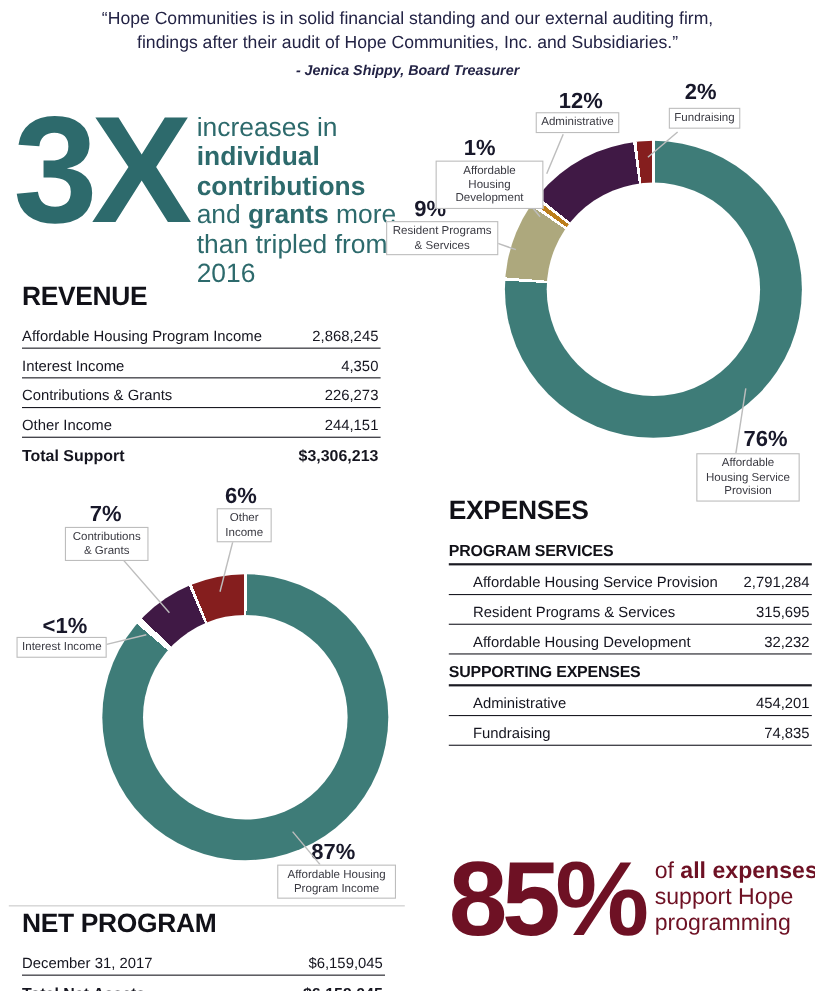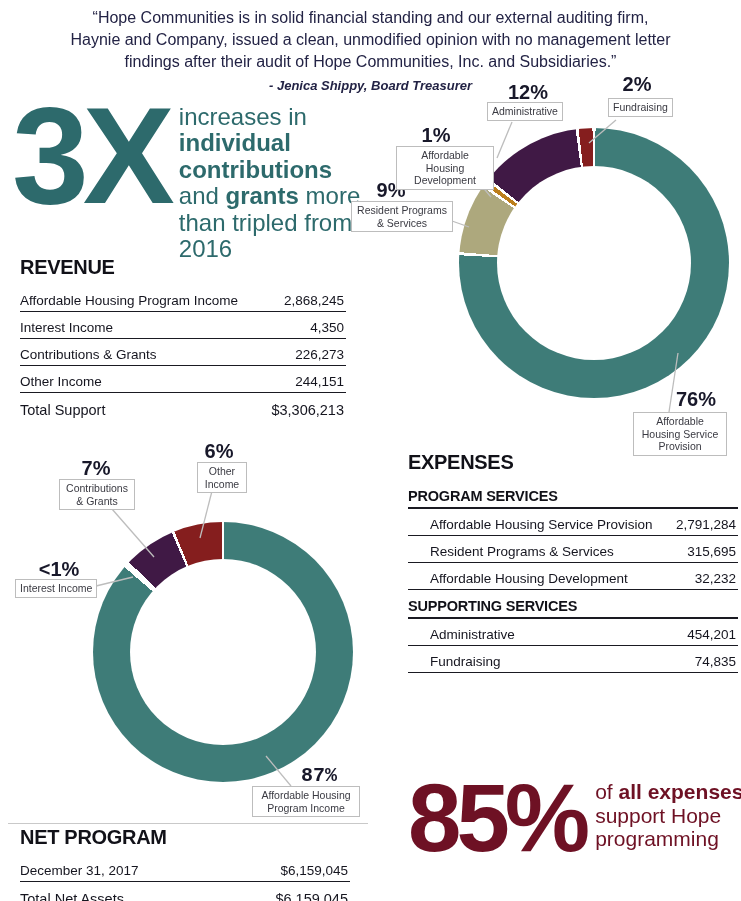--- a/index.html
+++ b/index.html
@@ -11,25 +11,25 @@
   .quote{position:absolute;left:0;top:7px;width:741px;text-align:center;
     color:#232345;font-size:16px;line-height:22px;font-stretch:condensed;}
   .quote .attr{font-size:13px;font-style:italic;font-weight:600;margin-top:2px;}
   
   .threex{position:absolute;left:12px;top:88px;display:flex;}
   .threex .big{font-size:138px;line-height:0.98;font-weight:800;letter-spacing:-6px;color:#2D6A6C;}
   .threex .side{margin:16px 0 0 10px;width:200px;font-size:24px;line-height:1.1;color:#2D6A6C;}
   .threex .side b{font-weight:800;}
   
   .tbl{position:absolute;color:#15151f;}
-  .tbl h2{margin:0 0 6px;font-size:20px;font-weight:800;letter-spacing:-0.3px;color:#111118;}
+  .tbl h2{margin:0 0 6px;font-size:24px;font-weight:800;letter-spacing:-0.3px;color:#111118;}
   .row{display:flex;justify-content:space-between;align-items:flex-end;
     padding:8px 2px 3px 0;border-bottom:1.6px solid #1a1a22;font-size:13.5px;}
   .row.indent{padding-left:22px;}
-  .trow{display:flex;justify-content:space-between;font-weight:400;font-size:14.5px;
+  .trow{display:flex;justify-content:space-between;font-weight:700;font-size:14.5px;
     padding:9px 2px 0 0;}
   .sect{font-size:14.5px;font-weight:800;letter-spacing:-0.2px;color:#111118;
     padding:8px 0 3px;border-bottom:2px solid #1a1a22;}
   .revenue{left:20px;top:256px;width:326px;}
   .expenses{left:408px;top:451px;width:330px;}
   .netassets{left:20px;top:826px;width:330px;}
   .sep-line{position:absolute;left:8px;top:823px;width:360px;border-top:1px solid #c9c9c9;}
   
   .donut{position:absolute;border-radius:50%;}
   .donut::after{content:"";position:absolute;background:#fff;border-radius:50%;}
@@ -47,21 +47,20 @@
   .pct85{position:absolute;left:408px;top:772px;display:flex;}
   .pct85 .big{font-size:96px;line-height:0.95;font-weight:800;letter-spacing:-5px;color:#6E1124;}
   .pct85 .side{margin:8px 0 0 10px;width:162px;font-size:21px;line-height:1.12;color:#6E1124;}
   .pct85 .side b{font-weight:800;}
 </style>
 </head>
 <body>
 
 <div class="quote">
   <div>“Hope Communities is in solid financial standing and our external auditing firm,</div>
-  <div>Haynie and Company, issued a clean, unmodified opinion with no management letter</div>
   <div>findings after their audit of Hope Communities, Inc. and Subsidiaries.”</div>
   <div class="attr">- Jenica Shippy, Board Treasurer</div>
 </div>
 
 <div class="threex">
   <div class="big">3X</div>
   <div class="side"><span>increases in </span><b>individual contributions</b><span> and </span><b>grants</b><span> more than tripled from 2016</span></div>
 </div>
 
 <div class="tbl revenue">
@@ -96,21 +95,21 @@
       <span>2,791,284</span>
   </div>
   <div class="row indent">
     <span>Resident Programs &amp; Services</span>
       <span>315,695</span>
   </div>
   <div class="row indent">
     <span>Affordable Housing Development</span>
       <span>32,232</span>
   </div>
-  <div class="sect">SUPPORTING SERVICES</div>
+  <div class="sect">SUPPORTING EXPENSES</div>
   <div class="row indent">
     <span>Administrative</span>
       <span>454,201</span>
   </div>
   <div class="row indent">
     <span>Fundraising</span>
       <span>74,835</span>
   </div>
 </div>
 
@@ -154,19 +153,19 @@
 <div class="lbox" style="left:351px;top:201px;width:92px;">Resident Programs &amp; Services</div>
 <div class="pct" style="left:664px;top:388px;">76%</div>
 <div class="lbox" style="left:633px;top:412px;width:84px;">Affordable Housing Service Provision</div>
 
 <div class="pct" style="left:187px;top:440px;">6%</div>
 <div class="lbox" style="left:197px;top:462px;width:40px;">Other Income</div>
 <div class="pct" style="left:64px;top:457px;">7%</div>
 <div class="lbox" style="left:59px;top:479px;width:66px;">Contributions &amp; Grants</div>
 <div class="pct" style="left:27px;top:558px;">&lt;1%</div>
 <div class="lbox nowrap" style="left:15px;top:579px;">Interest Income</div>
-<div class="pct" style="left:287px;top:764px;font-family:Liberation Mono, monospace;">87%</div>
+<div class="pct" style="left:271px;top:764px;">87%</div>
 <div class="lbox" style="left:252px;top:786px;width:98px;">Affordable Housing Program Income</div>
 
 <div class="pct85">
   <div class="big">85%</div>
   <div class="side"><span>of </span><b>all expenses</b><span> support Hope programming</span></div>
 </div>
 
 </body></html>

